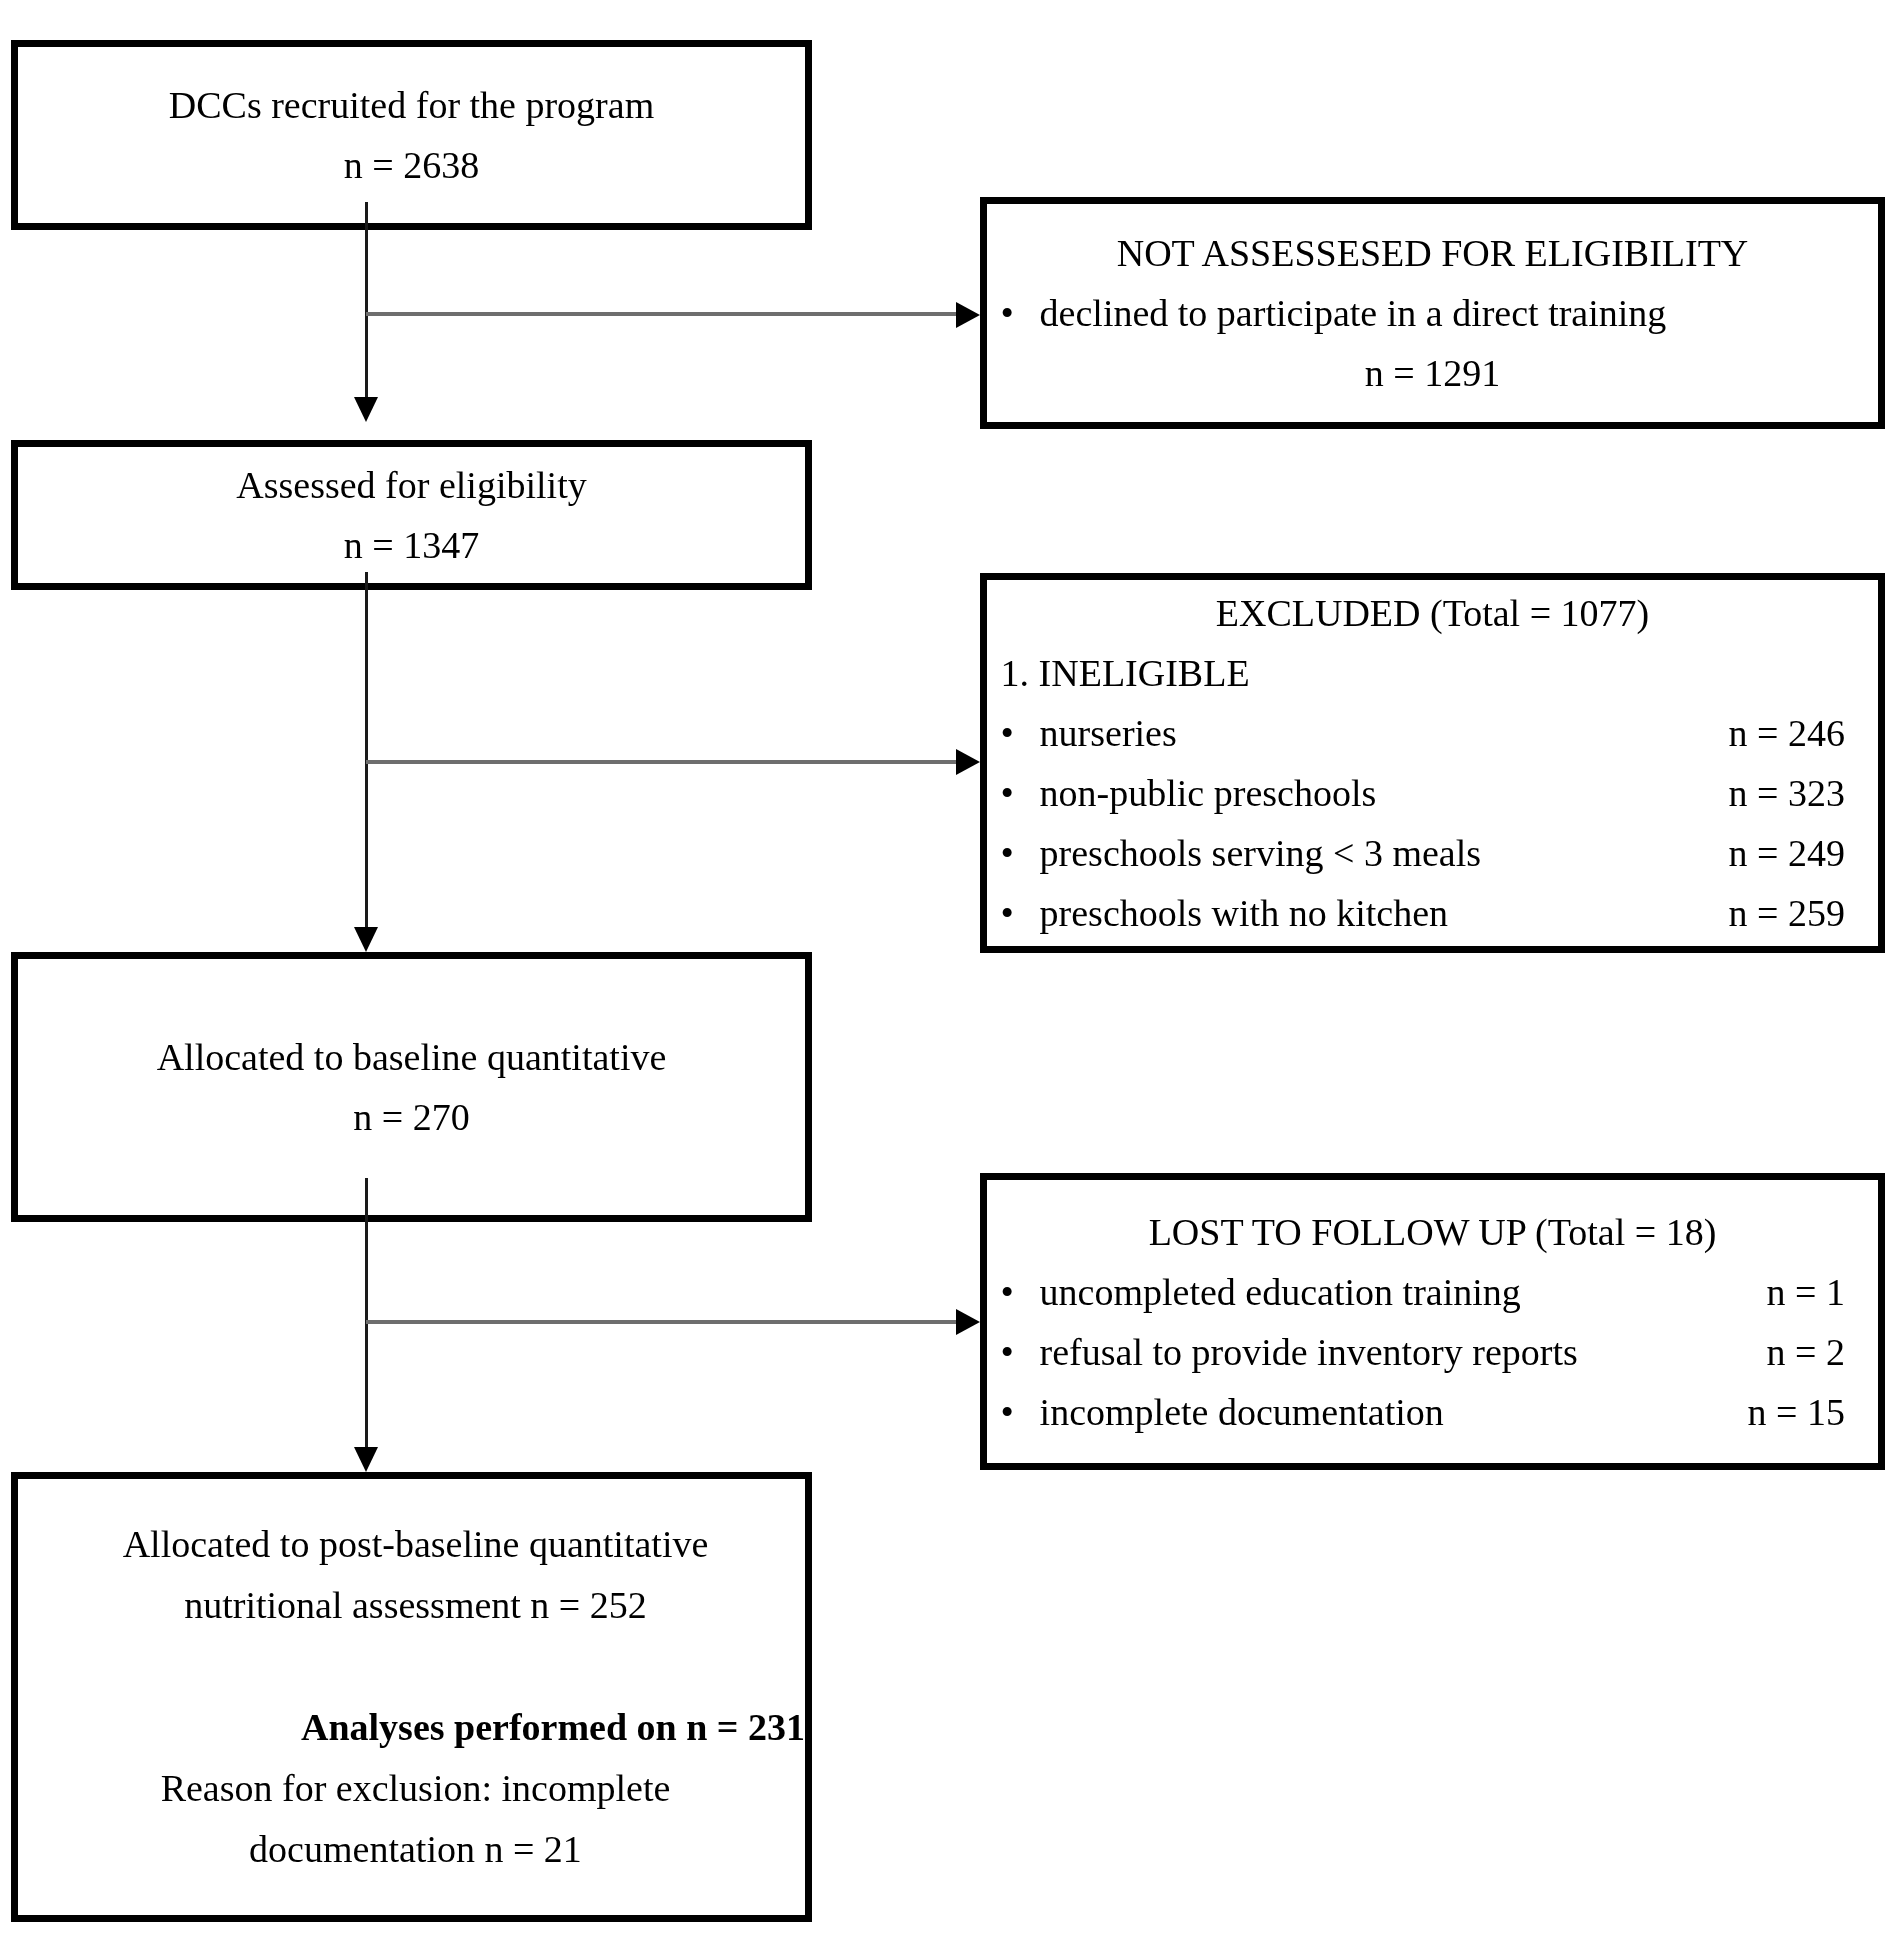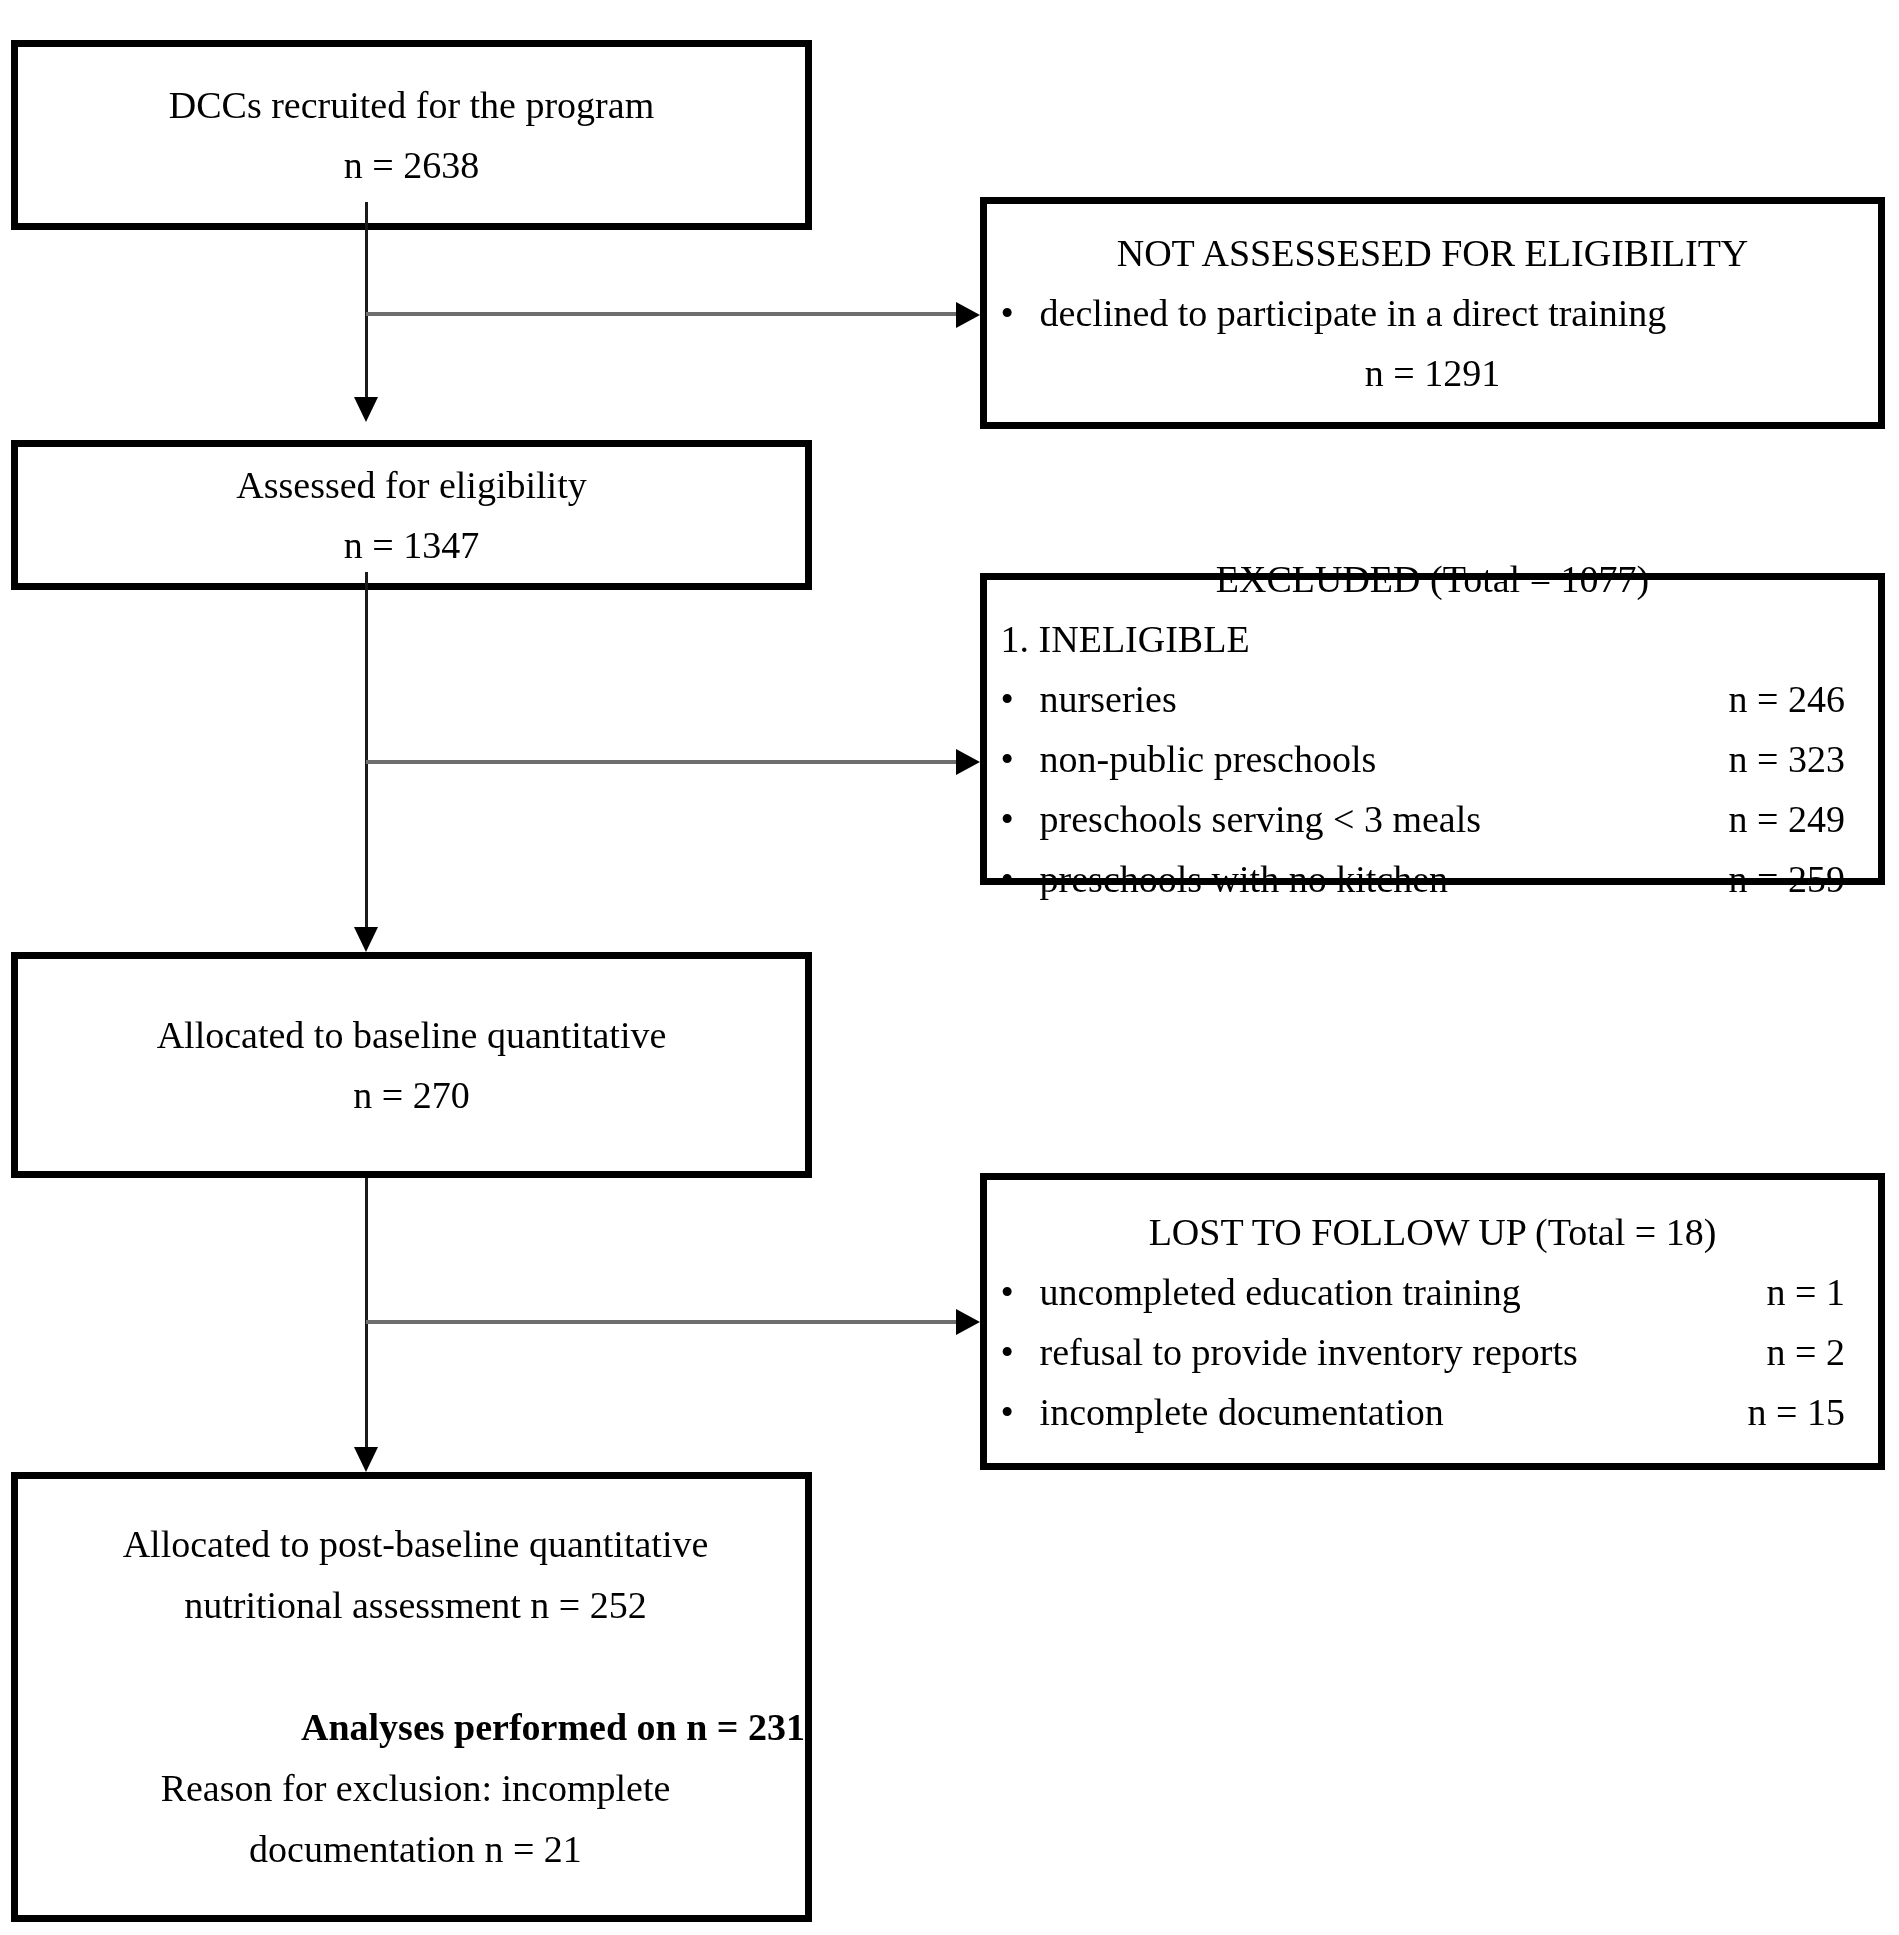--- a/index.html
+++ b/index.html
@@ -107,21 +107,21 @@
     <div class="line">Assessed for eligibility</div>
     <div class="line">n = 1347</div>
   </div>
 
   <div class="vline" style="top:572px;height:356px;"></div>
   <div class="arrow-down" style="top:927px;"></div>
 
   <div class="hline" style="top:760px;"></div>
   <div class="arrow-right" style="top:749px;"></div>
 
-  <div class="box right" style="top:573px;height:312px;">
+  <div class="box right" style="top:573px;height:380px;">
     <div class="line">EXCLUDED (Total = 1077)</div>
     <div class="line align-left">1. INELIGIBLE</div>
     <div class="row">
       <span class="bullet">•</span>
       <span class="label">nurseries</span>
       <span class="value">n = 246</span>
     </div>
     <div class="row">
       <span class="bullet">•</span>
       <span class="label">non-public preschools</span>
@@ -132,21 +132,21 @@
       <span class="label">preschools serving &lt; 3 meals</span>
       <span class="value">n = 249</span>
     </div>
     <div class="row">
       <span class="bullet">•</span>
       <span class="label">preschools with no kitchen</span>
       <span class="value">n = 259</span>
     </div>
   </div>
 
-  <div class="box left" style="top:952px;height:226px;">
+  <div class="box left" style="top:952px;height:270px;">
     <div class="line">Allocated to baseline quantitative</div>
     <div class="line">n = 270</div>
   </div>
 
   <div class="vline" style="top:1178px;height:270px;"></div>
   <div class="arrow-down" style="top:1447px;"></div>
 
   <div class="hline" style="top:1320px;"></div>
   <div class="arrow-right" style="top:1309px;"></div>
 

